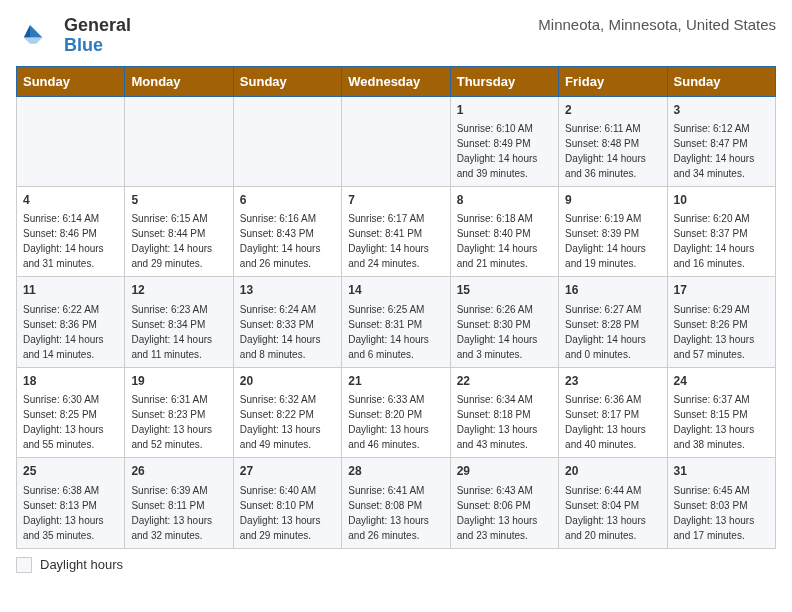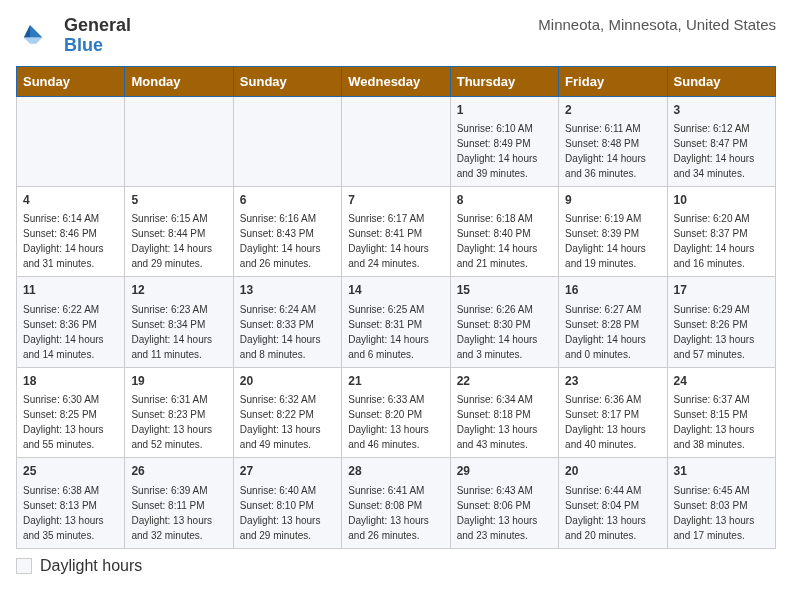--- a/index.html
+++ b/index.html
@@ -87,21 +87,21 @@
     .day-detail {
       font-size: 10px;
       color: #333;
       line-height: 1.5;
     }
     .legend {
       margin-top: 8px;
       display: flex;
       align-items: center;
       gap: 8px;
-      font-size: 16px;
+      font-size: 13px;
       color: #333;
     }
     .legend-box {
       width: 16px;
       height: 16px;
       background: #f5f7fa;
       border: 1px solid #ccc;
       display: inline-block;
     }
   </style>

